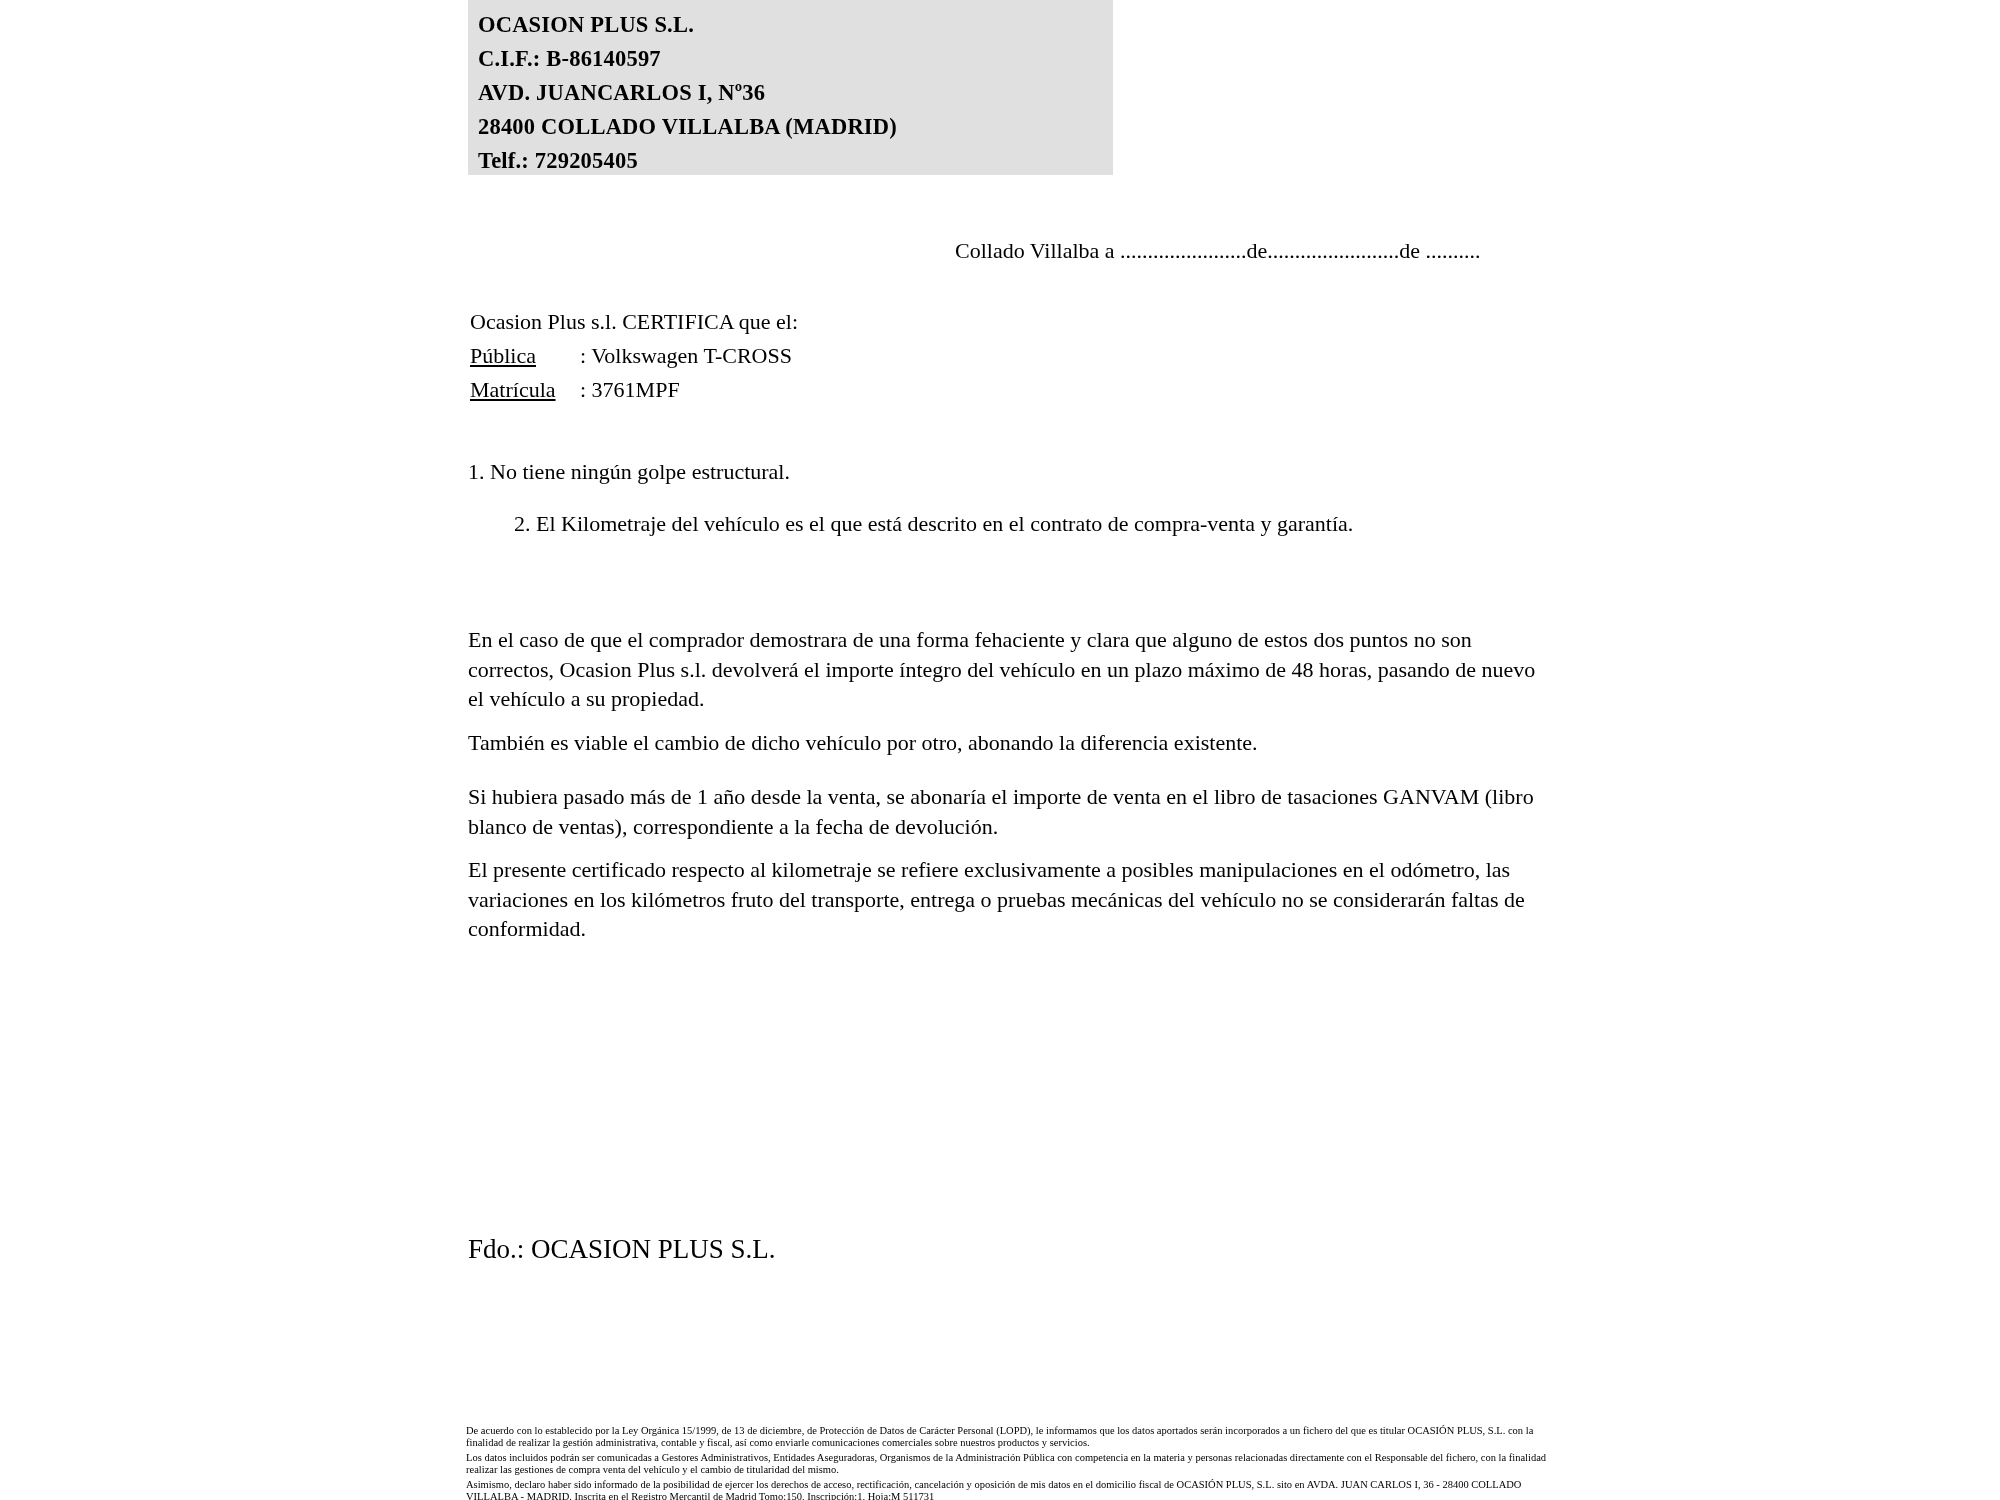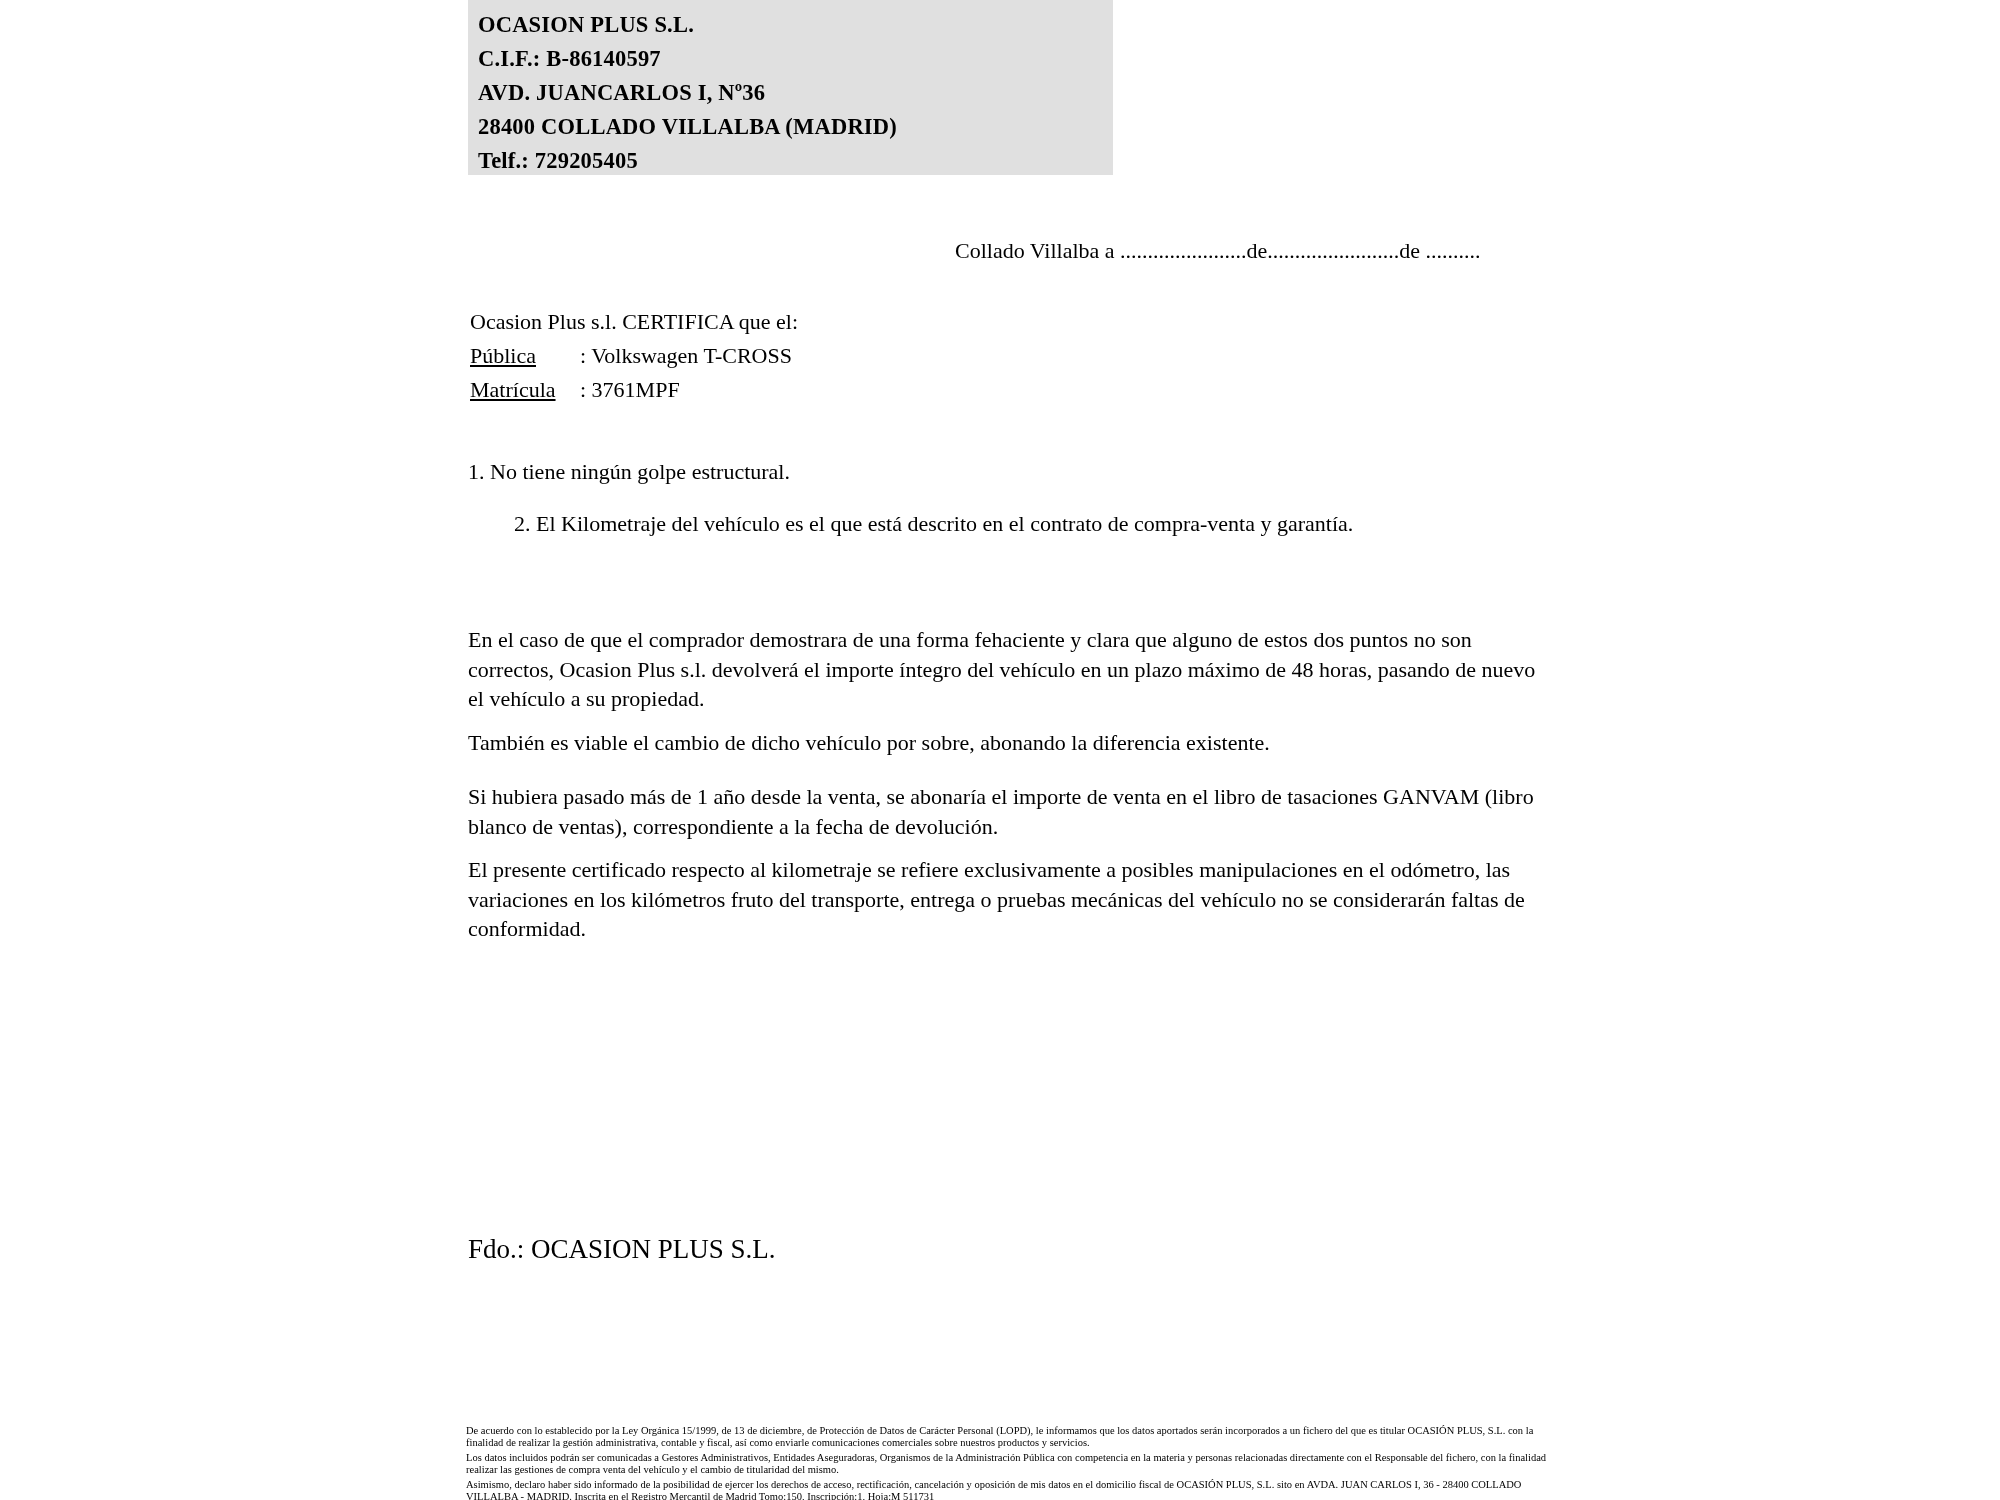--- a/index.html
+++ b/index.html
@@ -145,21 +145,21 @@
     </div>
     <div class="cert-row">
       <span class="cert-label matricula">Matrícula</span><span>: 3761MPF</span>
     </div>
   </div>
 
   <div class="point point-1">1. No tiene ningún golpe estructural.</div>
   <div class="point point-2">2. El Kilometraje del vehículo es el que está descrito en el contrato de compra-venta y garantía.</div>
 
   <div class="para para-1">En el caso de que el comprador demostrara de una forma fehaciente y clara que alguno de estos dos puntos no son correctos, Ocasion Plus s.l. devolverá el importe íntegro del vehículo en un plazo máximo de 48 horas, pasando de nuevo el vehículo a su propiedad.</div>
-  <div class="para para-2">También es viable el cambio de dicho vehículo por sobre, abonando la diferencia existente.</div>
+  <div class="para para-2">También es viable el cambio de dicho vehículo por otro, abonando la diferencia existente.</div>
   <div class="para para-3">Si hubiera pasado más de 1 año desde la venta, se abonaría el importe de venta en el libro de tasaciones GANVAM (libro blanco de ventas), correspondiente a la fecha de devolución.</div>
   <div class="para para-4">El presente certificado respecto al kilometraje se refiere exclusivamente a posibles manipulaciones en el odómetro, las variaciones en los kilómetros fruto del transporte, entrega o pruebas mecánicas del vehículo no se considerarán faltas de conformidad.</div>
 
   <div class="signature">Fdo.: OCASION PLUS S.L.</div>
 
   <div class="footer">
     <p>De acuerdo con lo establecido por la Ley Orgánica 15/1999, de 13 de diciembre, de Protección de Datos de Carácter Personal (LOPD), le informamos que los datos aportados serán incorporados a un fichero del que es titular OCASIÓN PLUS, S.L. con la finalidad de realizar la gestión administrativa, contable y fiscal, así como enviarle comunicaciones comerciales sobre nuestros productos y servicios.</p>
     <p>Los datos incluidos podrán ser comunicadas a Gestores Administrativos, Entidades Aseguradoras, Organismos de la Administración Pública con competencia en la materia y personas relacionadas directamente con el Responsable del fichero, con la finalidad realizar las gestiones de compra venta del vehículo y el cambio de titularidad del mismo.</p>
     <p>Asimismo, declaro haber sido informado de la posibilidad de ejercer los derechos de acceso, rectificación, cancelación y oposición de mis datos en el domicilio fiscal de OCASIÓN PLUS, S.L. sito en AVDA. JUAN CARLOS I, 36 - 28400 COLLADO VILLALBA - MADRID. Inscrita en el Registro Mercantil de Madrid Tomo:150, Inscripción:1, Hoja:M 511731</p>
   </div>

